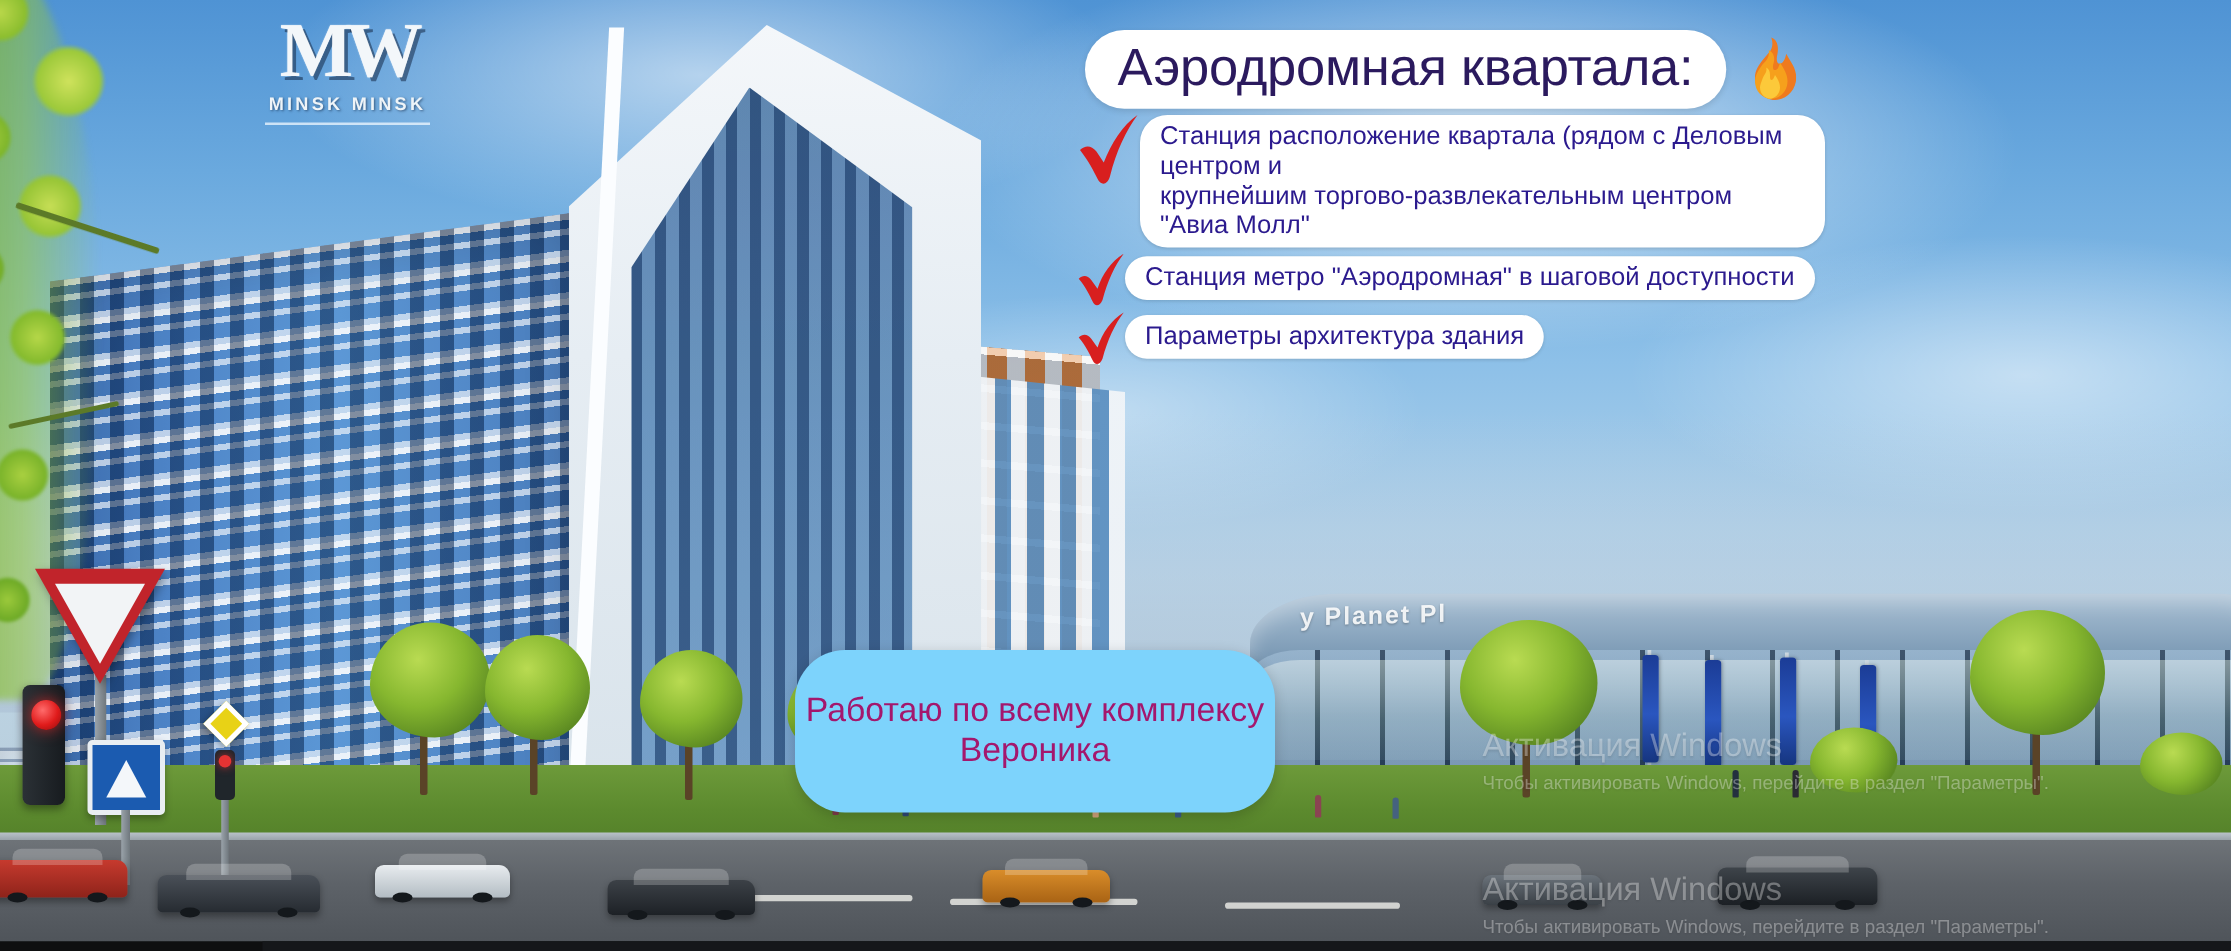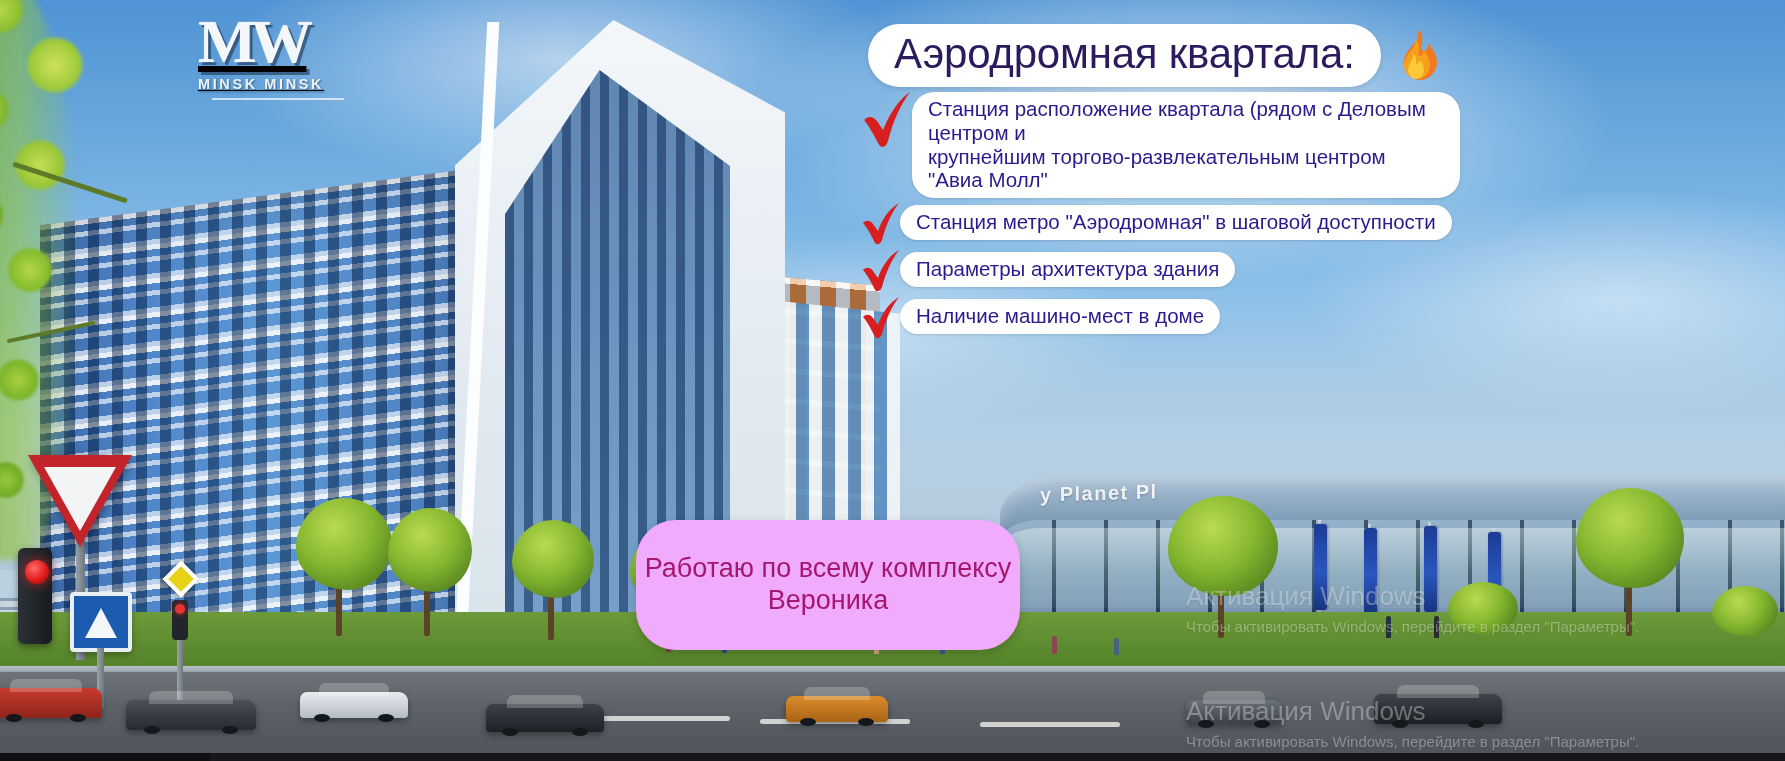--- a/index.html
+++ b/index.html
@@ -299,23 +299,22 @@
     width: 10px; height: 10px; border-radius: 50%;
     background: #e53333; box-shadow: 0 0 7px rgba(230,50,50,.8);
   }
 
   
   .person { position:absolute; width:5px; border-radius:3px 3px 1px 1px; }
 
   
   .logo {
     position: absolute; left: 198px; top: 12px;
-    width: 160px; text-align: left;
+    width: 160px; text-align: center;
     user-select: none;
-    text-decoration: underline;
   }
   .logo-mark {
     font-size: 62px; font-weight: 700; line-height: .95;
     color: #f3f7fa;
     letter-spacing: -6px;
     text-shadow: 3px 3px 0 rgba(20,40,70,.55), 0 0 1px #fff;
     font-family: "Liberation Serif", serif;
   }
   .logo-text {
     margin-top: 5px;
@@ -375,21 +374,21 @@
     margin-left: -6px;
   }
   .benefit.b1 .benefit-pill { font-size: 20.5px; }
   .benefit.b1 .check { width: 56px; height: 60px; margin-top: -2px; }
   .benefit.b1 .check svg { width: 56px; height: 60px; }
 
   
   .contact {
     position: absolute; left: 636px; top: 520px;
     width: 384px; height: 130px;
-    background: #f0abfc;
+    background: #7dd3fc;
     border-radius: 40px;
     display: flex; flex-direction: column;
     align-items: center; justify-content: center;
     box-shadow: 0 3px 10px rgba(0,0,0,.18);
   }
   .contact-line {
     color: #a4176d;
     font-size: 27px;
     line-height: 1.18;
     text-align: center;
@@ -590,28 +589,20 @@
     <div class="benefit">
       <span class="check">
         <svg viewBox="0 0 44 44" aria-hidden="true">
           <path d="M3 22c3-3 7-3 10 1l5 7C22 18 29 8 39 2c-7 9-13 22-17 37-2 5-6 6-8 1-2-4-5-11-11-18z" fill="#d81f1f"></path>
         </svg>
       </span>
       <div class="benefit-pill">Параметры архитектура здания</div>
     </div>
 
 
-    <div class="benefit">
-      <span class="check">
-        <svg viewBox="0 0 44 44" aria-hidden="true">
-          <path d="M3 22c3-3 7-3 10 1l5 7C22 18 29 8 39 2c-7 9-13 22-17 37-2 5-6 6-8 1-2-4-5-11-11-18z" fill="#d81f1f"></path>
-        </svg>
-      </span>
-      <div class="benefit-pill">Наличие машино-мест в доме</div>
-    </div>
 
   </div>
 
   <div class="contact">
     <div class="contact-line">Работаю по всему комплексу</div>
     <div class="contact-line">Вероника</div>
   </div>
 
   <div class="wm wm-a">
     <div class="wm-title">Активация Windows</div>

